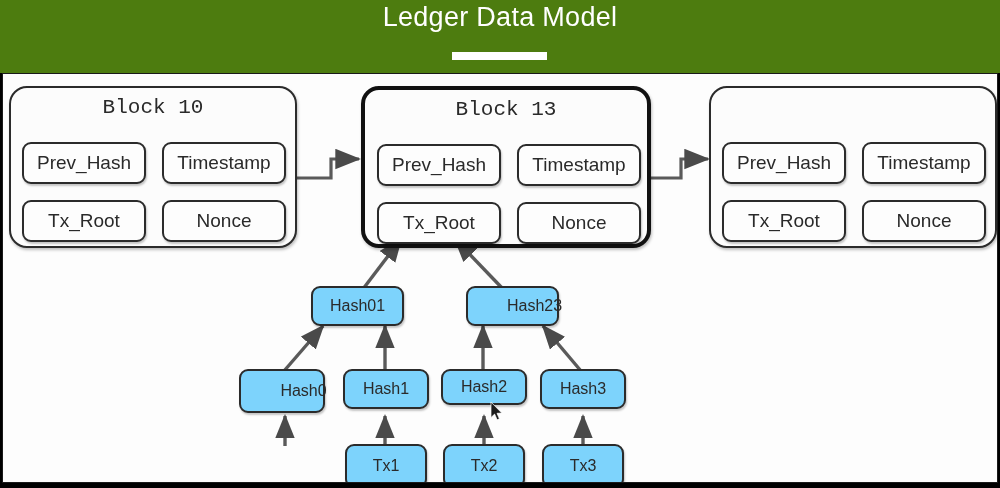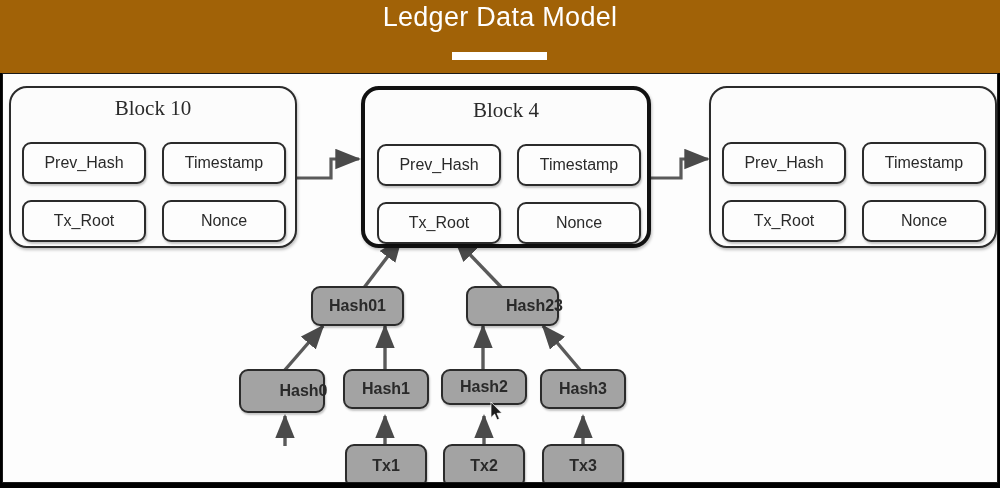--- a/index.html
+++ b/index.html
@@ -18,21 +18,21 @@
     width: 1000px;
     height: 488px;
     background: #000000;
   }
 
   
   .title-band {
     position: absolute;
     left: 0; top: 0;
     width: 1000px; height: 73px;
-    background: #a16207;
+    background: #4d7c0f;
   }
   .title-text {
     position: absolute;
     left: 0; top: 2px;
     width: 1000px;
     text-align: center;
     color: #ffffff;
     font-size: 27px;
     font-weight: 400;
     letter-spacing: 0.3px;
@@ -74,54 +74,53 @@
     border-width: 4px;
     border-color: #111111;
   }
   .block-title {
     position: absolute;
     left: 0; top: 8px;
     width: 100%;
     text-align: center;
     font-size: 21px;
     color: #2a2a2a;
-    font-family: Liberation Serif, serif;
+    font-family: Liberation Mono, monospace;
   }
 
   
   .field {
     position: absolute;
     box-sizing: border-box;
     background: #fdfdfd;
+    border: 2.5px solid #2b2b2b;
+    border-radius: 9px;
+    box-shadow: 1px 2px 2px rgba(0,0,0,0.22);
+    display: flex;
+    align-items: center;
+    justify-content: center;
+    font-size: 19px;
+    color: #2a2a2a;
+    font-family: "Liberation Sans", sans-serif;
+  }
+
+  
+  .node {
+    position: absolute;
+    box-sizing: border-box;
+    background: #7dd3fc;
     border: 2.5px solid #2b2b2b;
     border-radius: 9px;
     box-shadow: 1px 2px 2px rgba(0,0,0,0.22);
     display: flex;
     align-items: center;
     justify-content: center;
     font-size: 16px;
     color: #2a2a2a;
     font-family: "Liberation Sans", sans-serif;
-  }
-
-  
-  .node {
-    position: absolute;
-    box-sizing: border-box;
-    background: #a3a3a3;
-    border: 2.5px solid #2b2b2b;
-    border-radius: 9px;
-    box-shadow: 1px 2px 2px rgba(0,0,0,0.22);
-    display: flex;
-    align-items: center;
-    justify-content: center;
-    font-size: 16px;
-    color: #2a2a2a;
-    font-family: "Liberation Sans", sans-serif;
-    font-weight: bold;
   }
 
   
   .cursor {
     position: absolute;
     width: 14px; height: 20px;
   }
 </style>
 </head>
 <body>
@@ -193,21 +192,21 @@
 
     <div class="block" style="left:6px; top:12px; width:288px; height:162px;">
       <div class="block-title">Block 10</div>
       <div class="field" style="left:11px; top:54px; width:124px; height:42px;">Prev_Hash</div>
       <div class="field" style="left:151px; top:54px; width:124px; height:42px;">Timestamp</div>
       <div class="field" style="left:11px; top:112px; width:124px; height:42px;">Tx_Root</div>
       <div class="field" style="left:151px; top:112px; width:124px; height:42px;">Nonce</div>
     </div>
 
     <div class="block highlight" style="left:358px; top:12px; width:290px; height:162px;">
-      <div class="block-title">Block 4</div>
+      <div class="block-title">Block 13</div>
       <div class="field" style="left:12px; top:54px; width:124px; height:42px;">Prev_Hash</div>
       <div class="field" style="left:152px; top:54px; width:124px; height:42px;">Timestamp</div>
       <div class="field" style="left:12px; top:112px; width:124px; height:42px;">Tx_Root</div>
       <div class="field" style="left:152px; top:112px; width:124px; height:42px;">Nonce</div>
     </div>
 
     <div class="block" style="left:706px; top:12px; width:288px; height:162px;">
       <div class="field" style="left:11px; top:54px; width:124px; height:42px;">Prev_Hash</div>
       <div class="field" style="left:151px; top:54px; width:124px; height:42px;">Timestamp</div>
       <div class="field" style="left:11px; top:112px; width:124px; height:42px;">Tx_Root</div>

